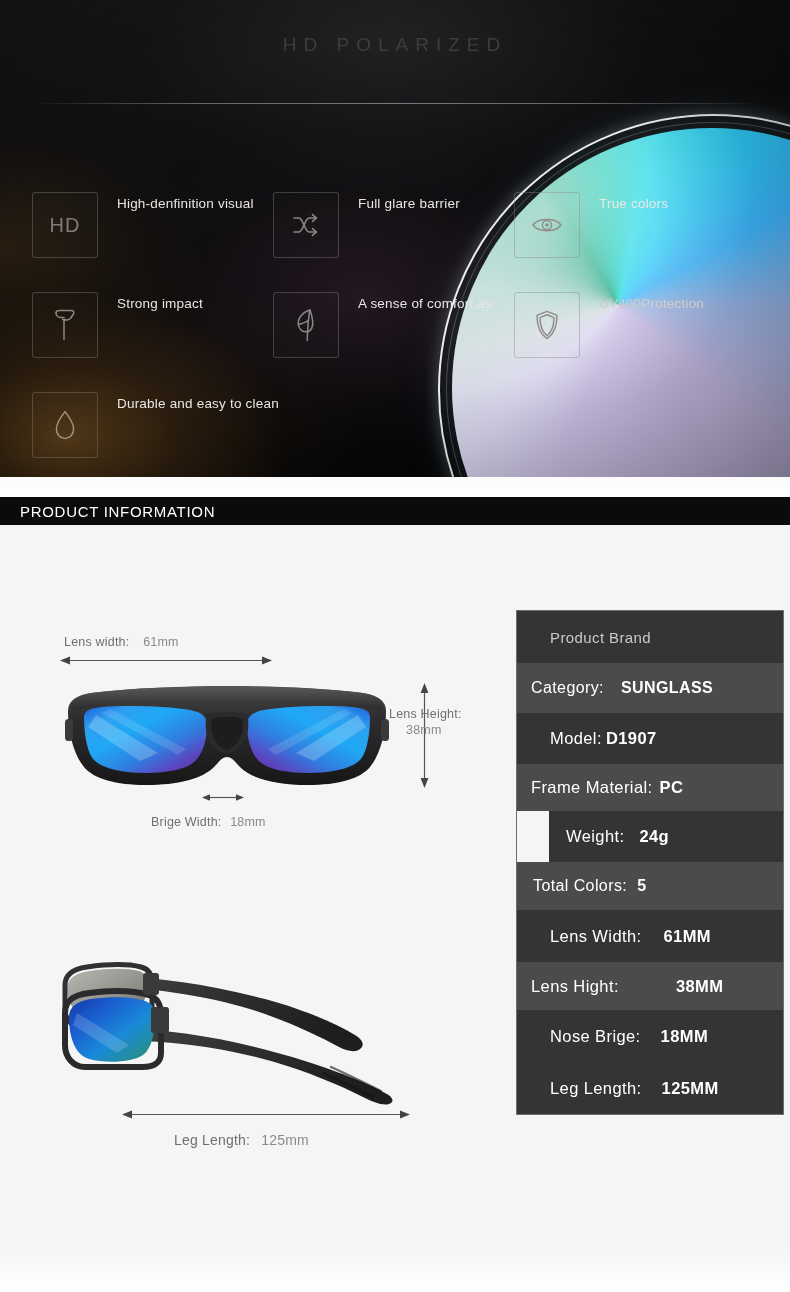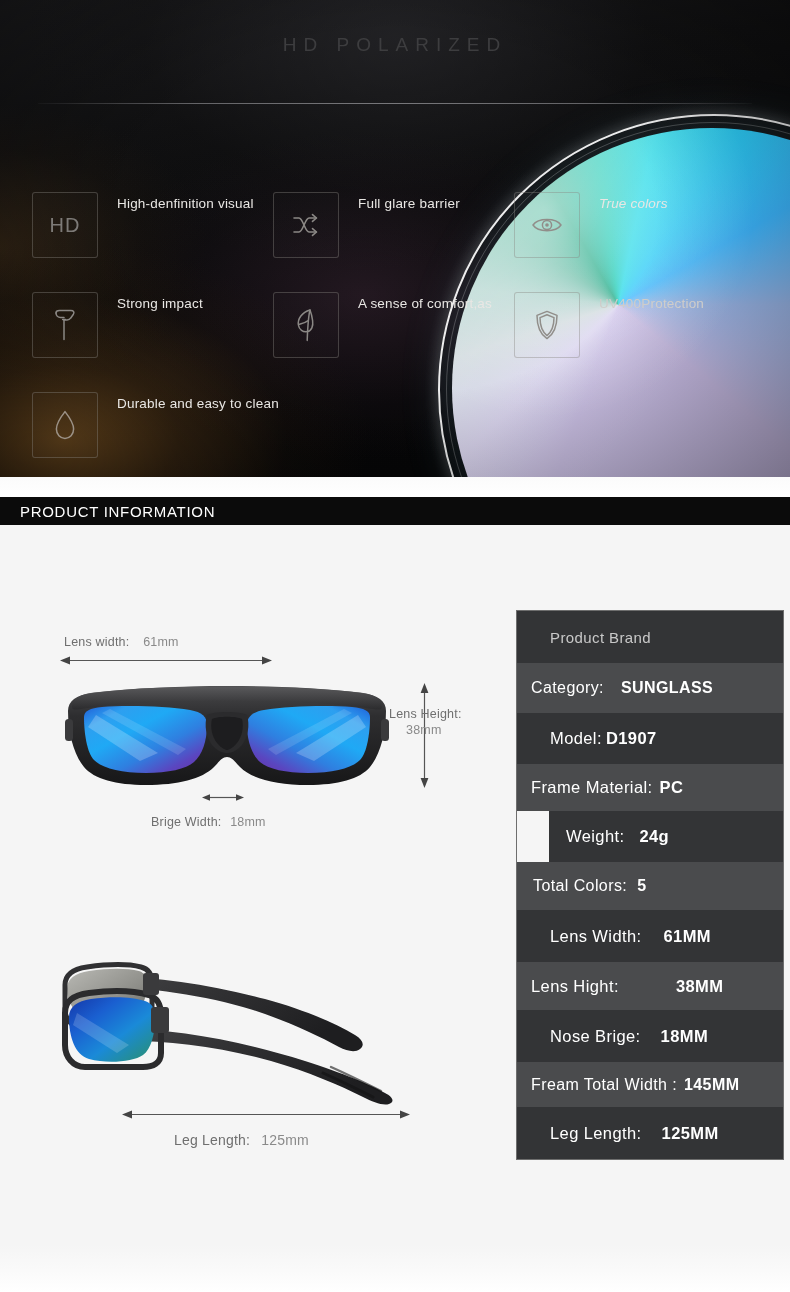--- a/index.html
+++ b/index.html
@@ -269,21 +269,21 @@
       <svg width="30" height="26" viewBox="0 0 30 26" fill="none" stroke="#8b8885" stroke-width="1.6" stroke-linecap="round" stroke-linejoin="round">
         <path d="M3 6 H8 C12 6 14 20 18 20 H25"></path>
         <path d="M3 20 H8 C12 20 14 6 18 6 H25"></path>
         <path d="M21.5 2.6 L25.5 6 L21.5 9.4"></path>
         <path d="M21.5 16.6 L25.5 20 L21.5 23.4"></path>
       </svg>
     </div>
     <div class="feature-label">Full glare barrier</div>
   </div>
 
-  <div class="feature" style="left:514px; top:148px;font-style:italic;">
+  <div class="feature" style="left:514px; top:148px;">
     <div class="feature-icon">
       <svg width="32" height="22" viewBox="0 0 32 22" fill="none" stroke="#918e8a" stroke-width="1.5" stroke-linecap="round" stroke-linejoin="round">
         <path d="M2 11 C7 3.5 25 3.5 30 11 C25 18.5 7 18.5 2 11 Z"></path>
         <circle cx="16" cy="11" r="4.6"></circle>
         <circle cx="16" cy="11" r="1.8" fill="#918e8a" stroke="none"></circle>
       </svg>
     </div>
     <div class="feature-label">True colors</div>
   </div>
 
@@ -519,24 +519,20 @@
     <div class="spec-row even" style="height:48px; font-size:16.5px;gap:33px;">
       <span class="spec-key">Lens Hight:</span>
       <span class="spec-val" style="margin-left:24px;">38MM</span>
     </div>
 
     <div class="spec-row odd" style="height:52px; font-size:16.5px;">
       <span class="spec-key">Nose Brige:</span>
       <span class="spec-val" style="margin-left:20px;">18MM</span>
     </div>
 
-    <div class="spec-row even" style="height:45px; font-size:16px;">
-      <span class="spec-key">Fream Total Width :</span>
-      <span class="spec-val" style="margin-left:7px;">145MM</span>
-    </div>
 
     <div class="spec-row odd" style="height:52px; font-size:16.5px;">
       <span class="spec-key">Leg Length:</span>
       <span class="spec-val" style="margin-left:20px;">125MM</span>
     </div>
   </div>
 </div>
 
 <div class="info-bottom-fade"></div>
 

